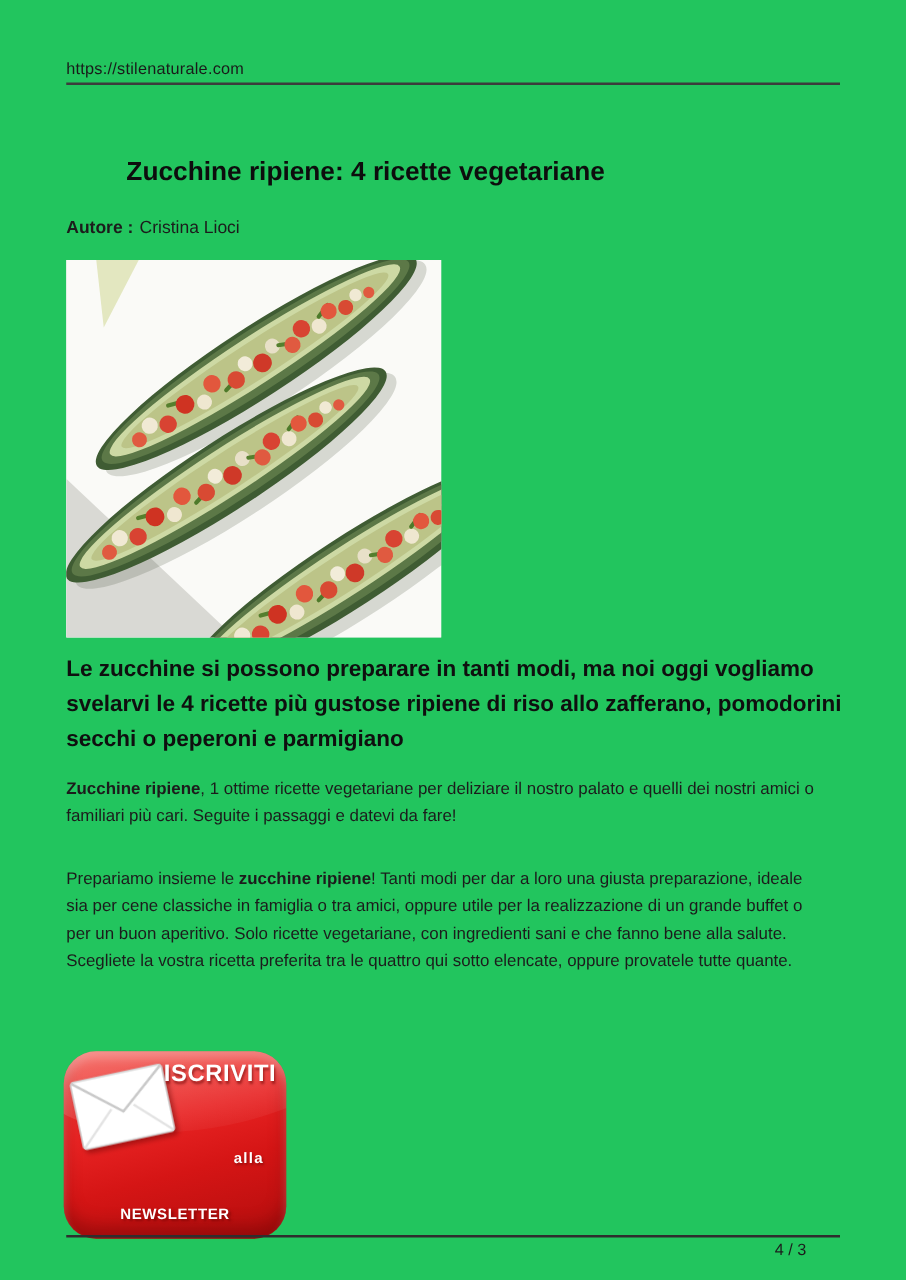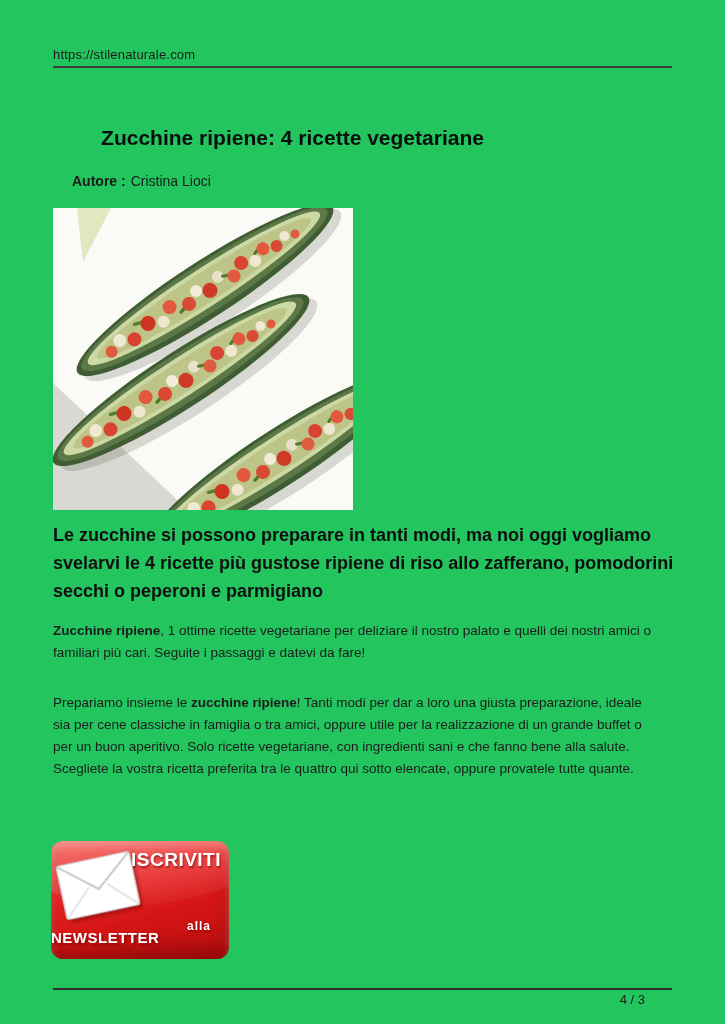--- a/index.html
+++ b/index.html
@@ -19,21 +19,21 @@
     position:absolute;left:53px;top:66px;width:619px;height:2px;
     background:#3c3c3c;border:0;margin:0;
   }
   .article-title{
     position:absolute;left:0;top:126px;width:585px;
     margin:0;text-align:center;
     font-size:21px;font-weight:bold;color:#0d0d0d;
   }
   .author-line{
     position:absolute;left:53px;top:173px;
-    font-size:14px;color:#1c1c1c;margin-left:19px;
+    font-size:14px;color:#1c1c1c;
   }
   .author-label{font-weight:bold;margin-right:5px;}
   .photo{
     position:absolute;left:53px;top:208px;width:300px;height:302px;
     margin:0;padding:0;
   }
   .subheading{
     position:absolute;left:53px;top:521px;width:622px;
     margin:0;
     font-size:18px;font-weight:bold;line-height:28px;color:#0f0f0f;
@@ -42,22 +42,22 @@
     position:absolute;left:53px;width:604px;
     margin:0;
     font-size:13.5px;line-height:22px;color:#1c1c1c;
   }
   .para-1{top:620px;}
   .para-2{top:692px;}
   .bold{font-weight:bold;}
 
   
   .newsletter-badge{
-    position:absolute;left:51px;top:841px;width:178px;height:118px;
-    border-radius:12px;
+    position:absolute;left:51px;top:841px;width:178px;height:150px;
+    border-radius:26px;
     background:linear-gradient(165deg,#f2433b 0%,#e82323 38%,#d51515 62%,#b30d0d 100%);
     box-shadow:inset 0 6px 8px rgba(255,255,255,0.25), inset 0 -10px 14px rgba(80,0,0,0.35);
     display:block;cursor:pointer;text-decoration:none;overflow:hidden;
   }
   .badge-gloss{
     position:absolute;left:-20px;top:-48px;width:260px;height:110px;
     background:linear-gradient(180deg,rgba(255,255,255,0.35),rgba(255,255,255,0.04));
     transform:rotate(-9deg);
     border-radius:50%;
     pointer-events:none;
@@ -72,22 +72,22 @@
     font-size:19px;font-weight:bold;color:#ffffff;letter-spacing:0.5px;
     text-shadow:1px 2px 2px rgba(100,0,0,0.55);
   }
   .badge-l2{
     position:absolute;left:118px;top:46px;width:60px;text-align:center;
     font-size:12px;font-weight:bold;color:#ffffff;letter-spacing:1px;
     text-shadow:1px 2px 2px rgba(100,0,0,0.55);
     margin-top:32px;
   }
   .badge-l3{
-    position:absolute;left:0;right:0;bottom:13px;text-align:left;
-    font-size:15px;font-weight:bold;color:#ffffff;letter-spacing:0.5px;
+    position:absolute;left:0;right:0;bottom:13px;text-align:center;
+    font-size:12px;font-weight:bold;color:#ffffff;letter-spacing:0.5px;
     text-shadow:2px 2px 2px rgba(100,0,0,0.55);
   }
 
   .footer-rule{
     position:absolute;left:53px;top:988px;width:619px;height:2px;
     background:#2e2e2e;border:0;margin:0;
   }
   .page-number{
     position:absolute;right:80px;top:992px;
     font-size:13px;color:#1c1c1c;

